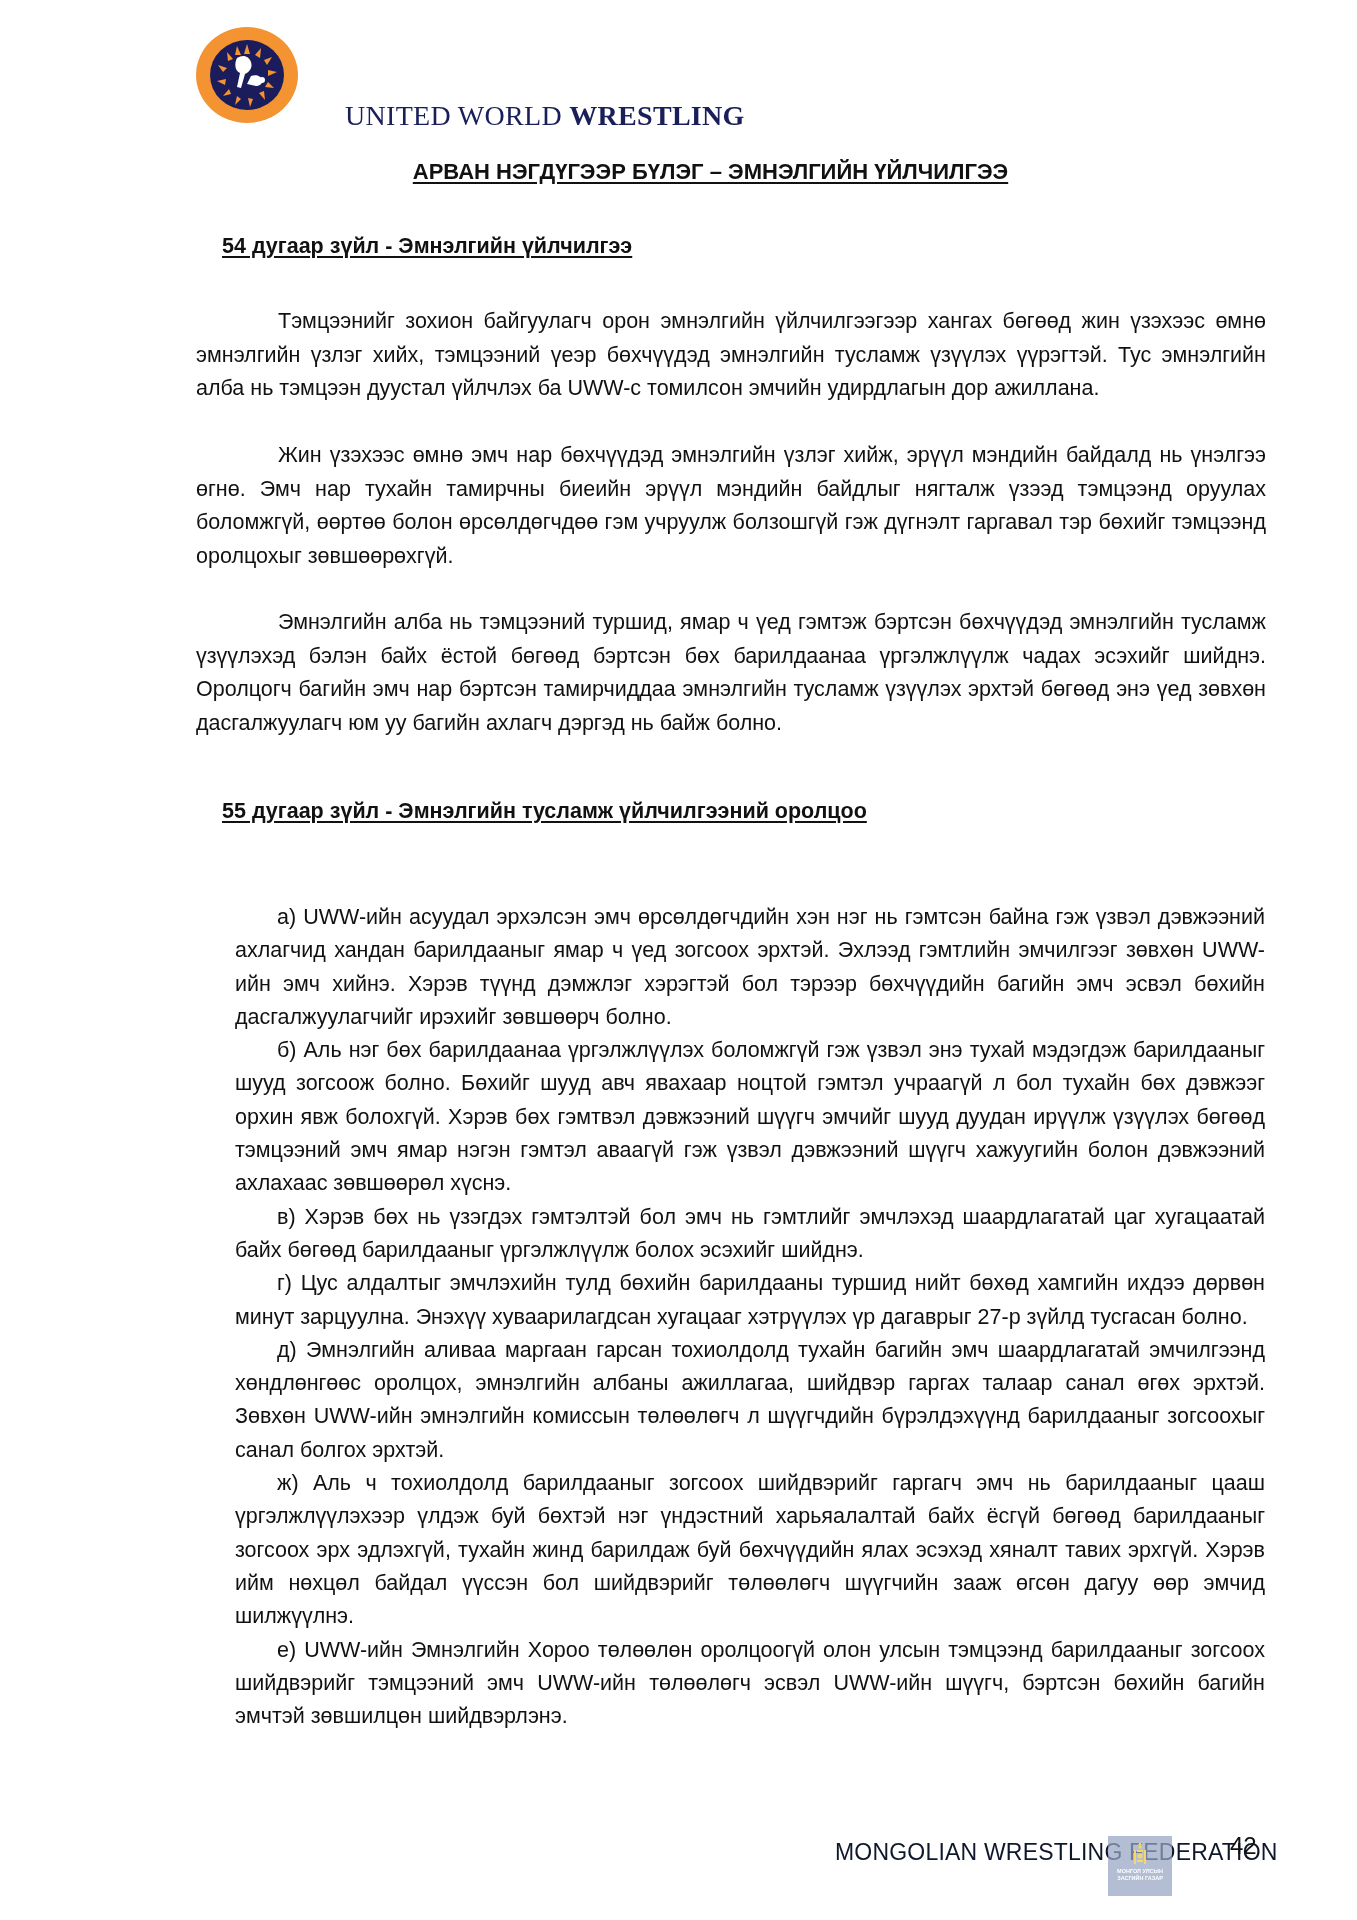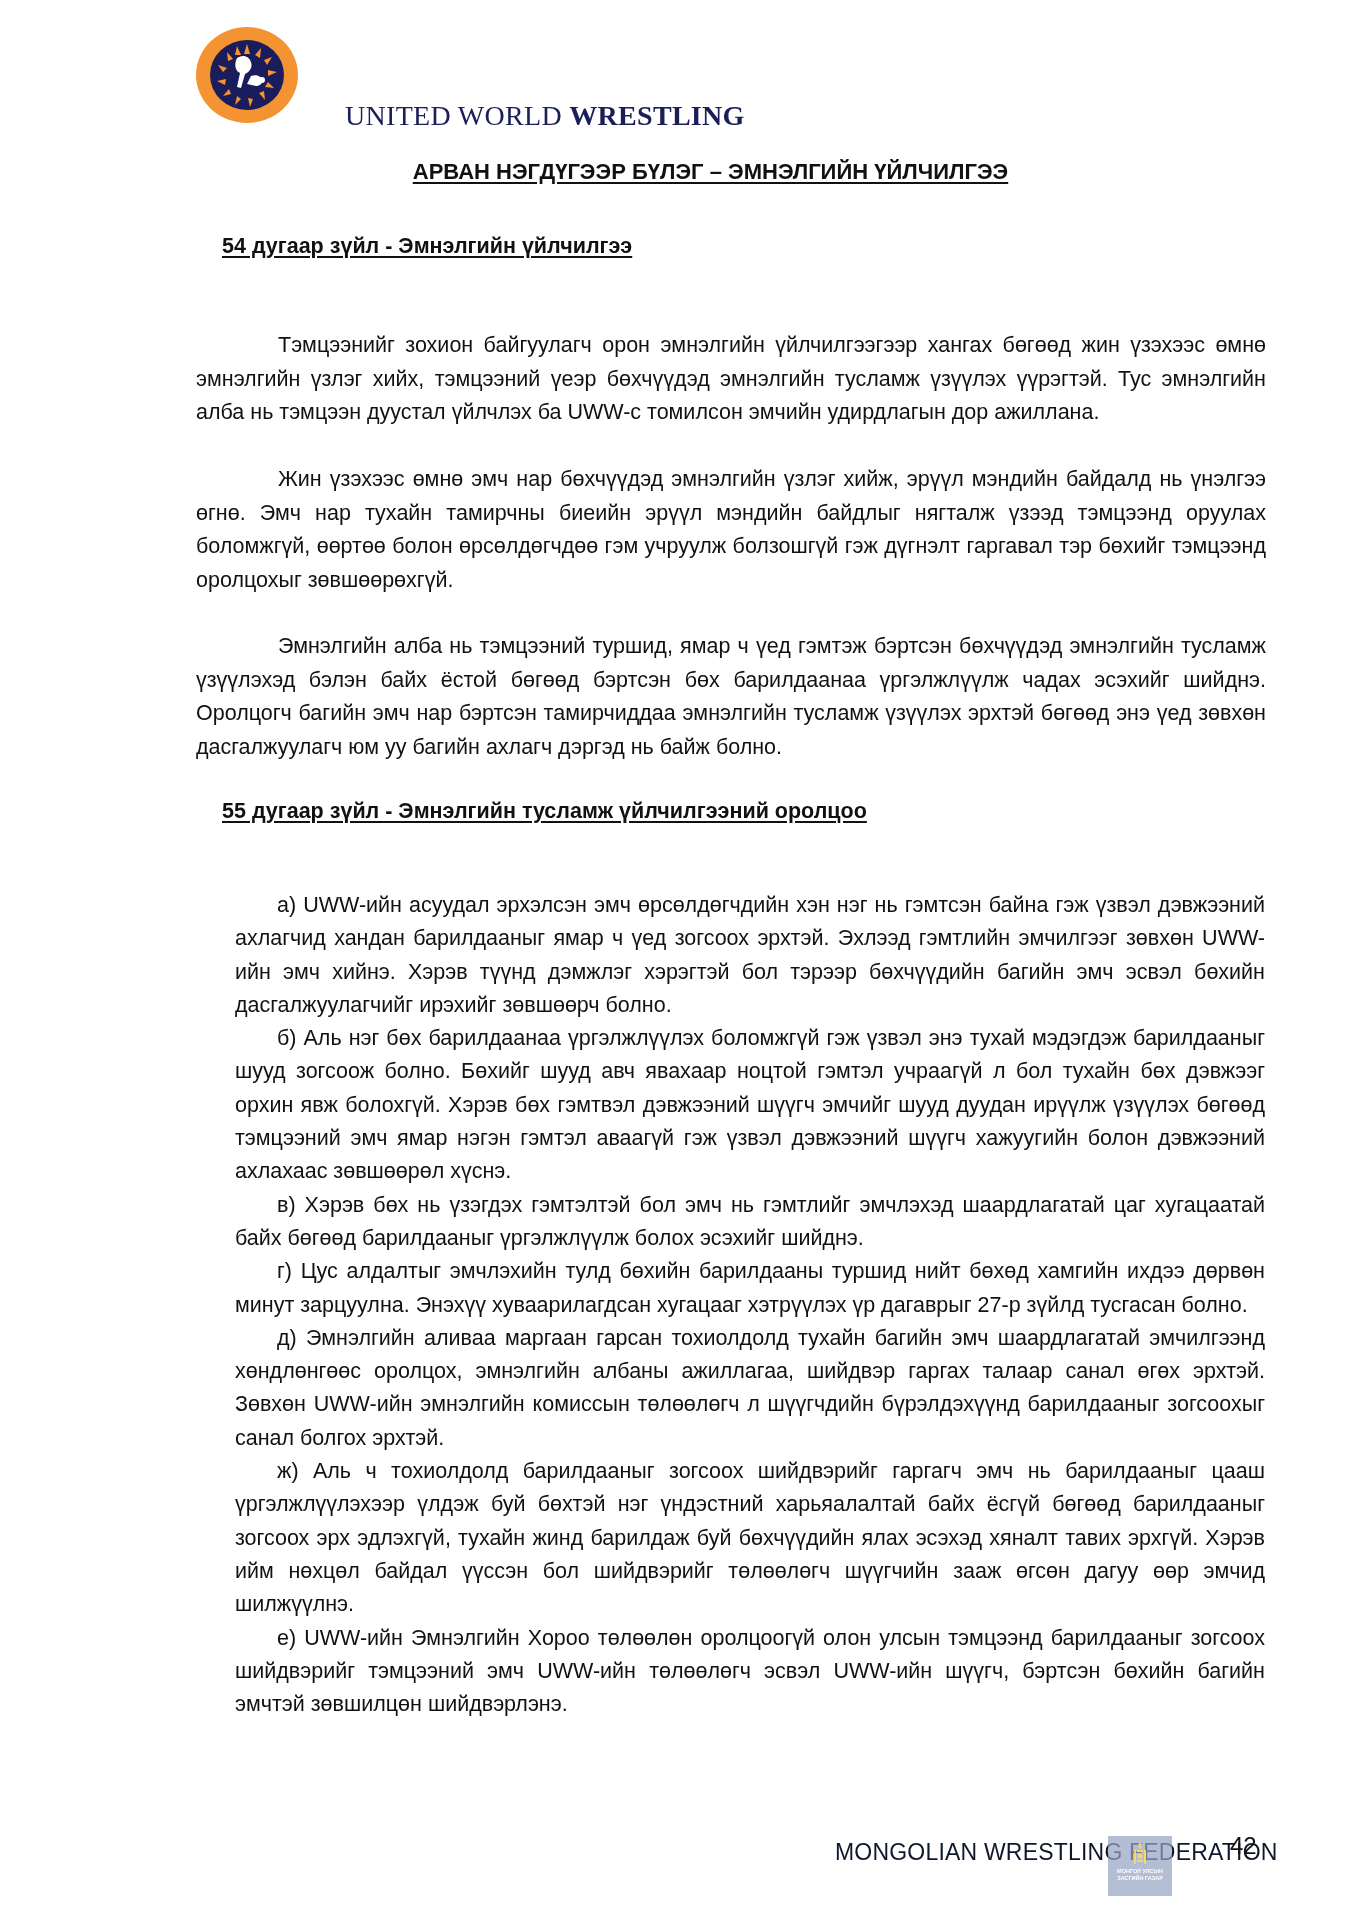--- a/index.html
+++ b/index.html
@@ -21,22 +21,22 @@
     padding-left: 64px; box-sizing: border-box;
   }
   .article-title {
     position: absolute; left: 222px; font-size: 21.5px; font-weight: bold;
     text-decoration: underline; text-underline-offset: 3px; white-space: nowrap;
   }
   .para {
     position: absolute; font-size: 21.5px; line-height: 33.5px;
     text-align: justify; margin: 0;
   }
-  .para.indent { text-indent: 82px; margin-top: 24px; }
-  .list { position: absolute; left: 235px; width: 1030px; font-size: 21.5px; line-height: 33.3px; }
+  .para.indent { text-indent: 82px; }
+  .list { position: absolute; left: 235px; width: 1030px; font-size: 21.5px; line-height: 33.3px; margin-top: 12px; }
   .list p { margin: 0; text-align: justify; text-indent: 42px; }
   .footer-org {
     position: absolute; left: 835px; top: 1839px; font-size: 23px;
     color: #0f172a; letter-spacing: 0.2px; white-space: nowrap;
   }
   .page-num {
     position: absolute; left: 1230px; top: 1832px; font-size: 24px; color: #111;
   }
   .stamp {
     position: absolute; left: 1108px; top: 1836px; width: 64px; height: 60px;

